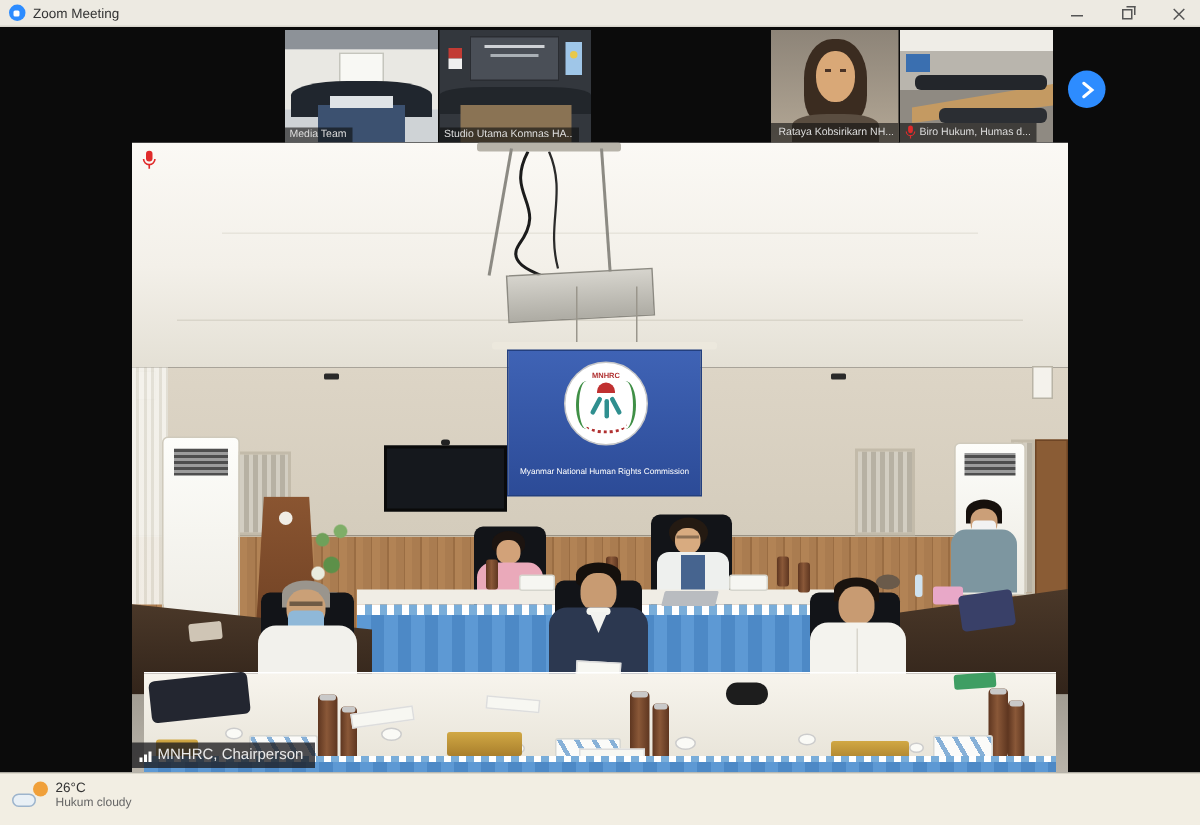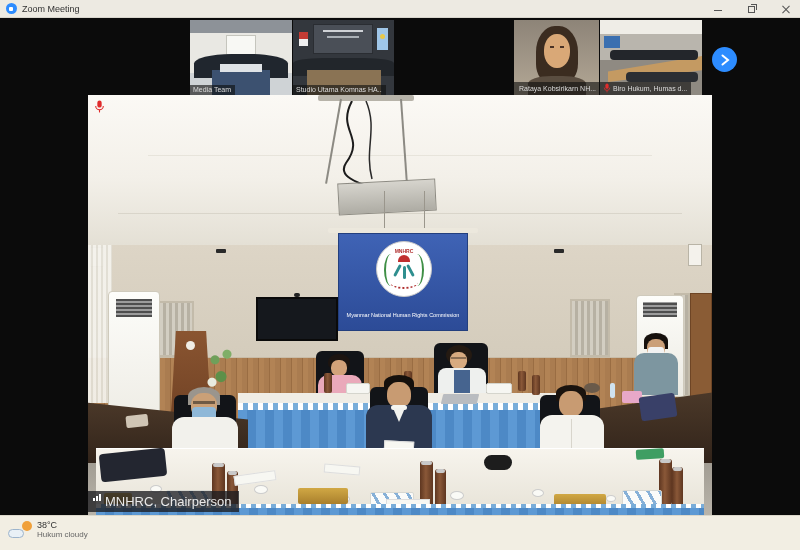--- a/index.html
+++ b/index.html
@@ -74,22 +74,22 @@
     background:#c9c9c9; border-radius:2px; }
   .thermo.small { width:11px; height:40px; }
   .minitherm { width:8px; height:20px; border-radius:2px;
     background:linear-gradient(90deg,#5e3620,#8a5838 45%,#5e3620); position:absolute; }
   .cup { background:#fafaf6; border:1px solid #ccc; border-radius:50%; position:absolute; }
   .nameplate { background:linear-gradient(180deg,#d1a844,#a97f2c); border-radius:2px; position:absolute; }
   .tissue { background:#fbfbf9; border:1px solid #d8d8d2; border-radius:2px; position:absolute; overflow:hidden; }
   .tissue::after { content:''; position:absolute; inset:0;
     background:repeating-linear-gradient(60deg,transparent 0 7px,#3a7fc1 7px 10px); opacity:.6; }
   .paper { background:#f7f7f2; border:1px solid #ddd; position:absolute; }
-  .label-strip { position:absolute; left:0; bottom:3px; display:flex; align-items:flex-start; gap:4px;
-    background:rgba(28,28,32,.78); color:#e9e9e9; font-size:13px; padding:3px 8px 3px 5px; }
+  .label-strip { position:absolute; left:0; bottom:3px; display:flex; align-items:flex-end; gap:4px;
+    background:rgba(28,28,32,.78); color:#e9e9e9; font-size:10px; padding:3px 8px 3px 5px; }
   .sigbars { display:flex; align-items:flex-end; gap:1px; padding-bottom:1px; }
   .sigbars i { display:block; width:2px; background:#fff; }
 
   
   #taskbar { position:absolute; left:0; top:515px; width:800px; height:35px;
     background:#f2eee3; border-top:1px solid #dcd8cb; }
   .tb-weather { position:absolute; left:8px; top:4px; display:flex; gap:5px; align-items:center; }
   .w-temp { font-size:9px; color:#333; }
   .w-cond { font-size:8px; color:#666; }
   .sun { position:absolute; width:10px; height:10px; border-radius:50%; background:#f0a03a; right:0; top:0; }
@@ -354,19 +354,19 @@
     </div>
   </div>
 
   <div id="taskbar">
     <div class="tb-weather">
       <div style="position:relative;width:24px;height:17px;">
         <div class="sun"></div>
         <div class="cloudic"></div>
       </div>
       <div>
-        <div class="w-temp">38°C</div>
+        <div class="w-temp">26°C</div>
         <div class="w-cond">Hukum cloudy</div>
       </div>
     </div>
 
   </div>
 </div>
 
 </body></html>

